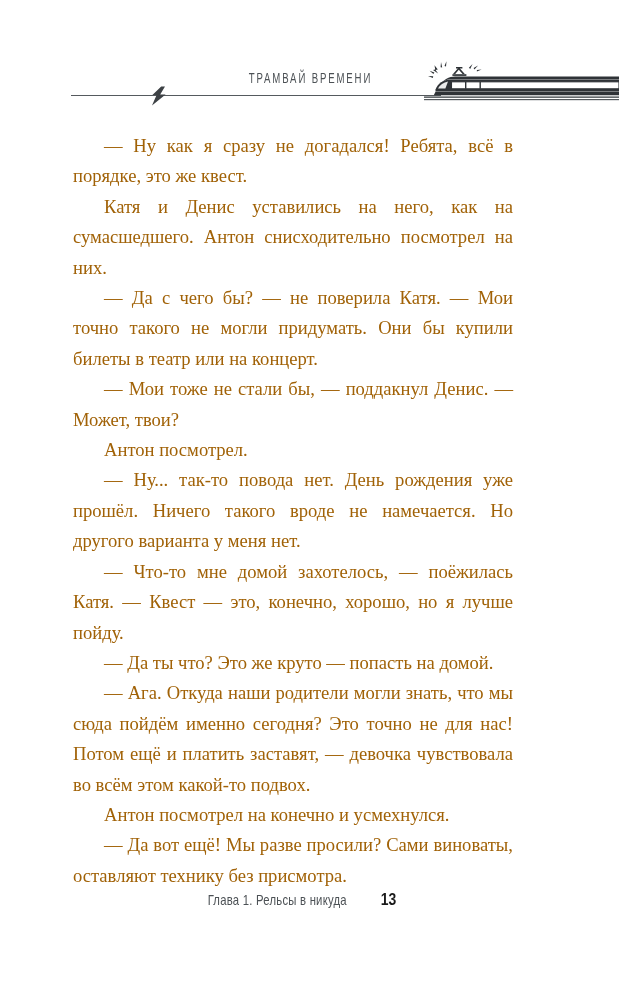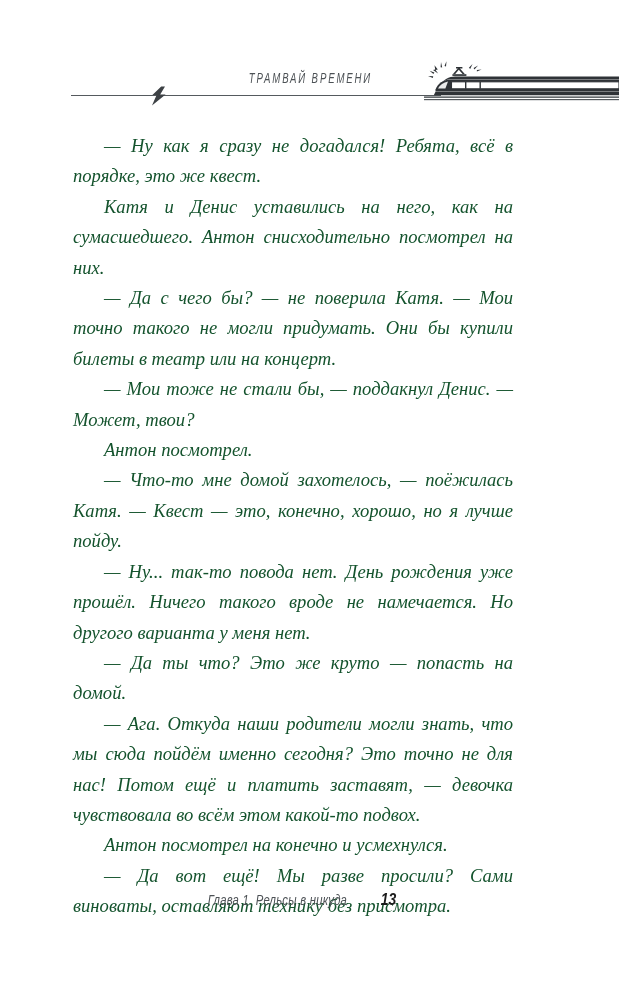--- a/index.html
+++ b/index.html
@@ -14,21 +14,20 @@
     color: #1a1a1a;
     overflow: hidden;
     position: relative;
   }
 
   .page {
     position: relative;
     width: 619px;
     height: 1000px;
     box-sizing: border-box;
-    font-style: italic;
   }
 
   
   .running-head {
     position: absolute;
     left: 0;
     top: 60px;
     width: 619px;
     height: 56px;
   }
@@ -90,21 +89,21 @@
   }
 
   .para {
     margin: 0;
     font-size: 18.6px;
     line-height: 30.4px;
     text-align: justify;
     text-align-last: left;
     text-indent: 31px;
     hyphens: none;
-    color: #14532d;
+    color: #a16207;
     font-family: "Liberation Serif", "DejaVu Serif", serif;
   }
 
   
   .running-foot {
     position: absolute;
     left: 73px;
     top: 890px;
     width: 440px;
     height: 24px;
@@ -191,22 +190,22 @@
       </svg>
     </div>
   </div>
 
   <div class="body-text">
     <p class="para">— Ну как я сразу не догадался! Ребята, всё в порядке, это же квест.</p>
     <p class="para">Катя и Денис уставились на него, как на сумасшедшего. Антон снисходительно посмотрел на них.</p>
     <p class="para">— Да с чего бы? — не поверила Катя. — Мои точно такого не могли придумать. Они бы купили билеты в театр или на концерт.</p>
     <p class="para">— Мои тоже не стали бы, — поддакнул Денис. — Может, твои?</p>
     <p class="para">Антон посмотрел.</p>
+    <p class="para">— Ну... так-то повода нет. День рождения уже прошёл. Ничего такого вроде не намечается. Но другого варианта у меня нет.</p>
     <p class="para">— Что-то мне домой захотелось, — поёжилась Катя. — Квест — это, конечно, хорошо, но я лучше пойду.</p>
-    <p class="para">— Ну... так-то повода нет. День рождения уже прошёл. Ничего такого вроде не намечается. Но другого варианта у меня нет.</p>
     <p class="para">— Да ты что? Это же круто — попасть на домой.</p>
     <p class="para">— Ага. Откуда наши родители могли знать, что мы сюда пойдём именно сегодня? Это точно не для нас! Потом ещё и платить заставят, — девочка чувствовала во всём этом какой-то подвох.</p>
     <p class="para">Антон посмотрел на конечно и усмехнулся.</p>
     <p class="para">— Да вот ещё! Мы разве просили? Сами виноваты, оставляют технику без присмотра.</p>
   </div>
 
   <div class="running-foot">
     <span class="foot-chapter">Глава 1. Рельсы в никуда</span>
     <span class="foot-pageno">13</span>
   </div>

